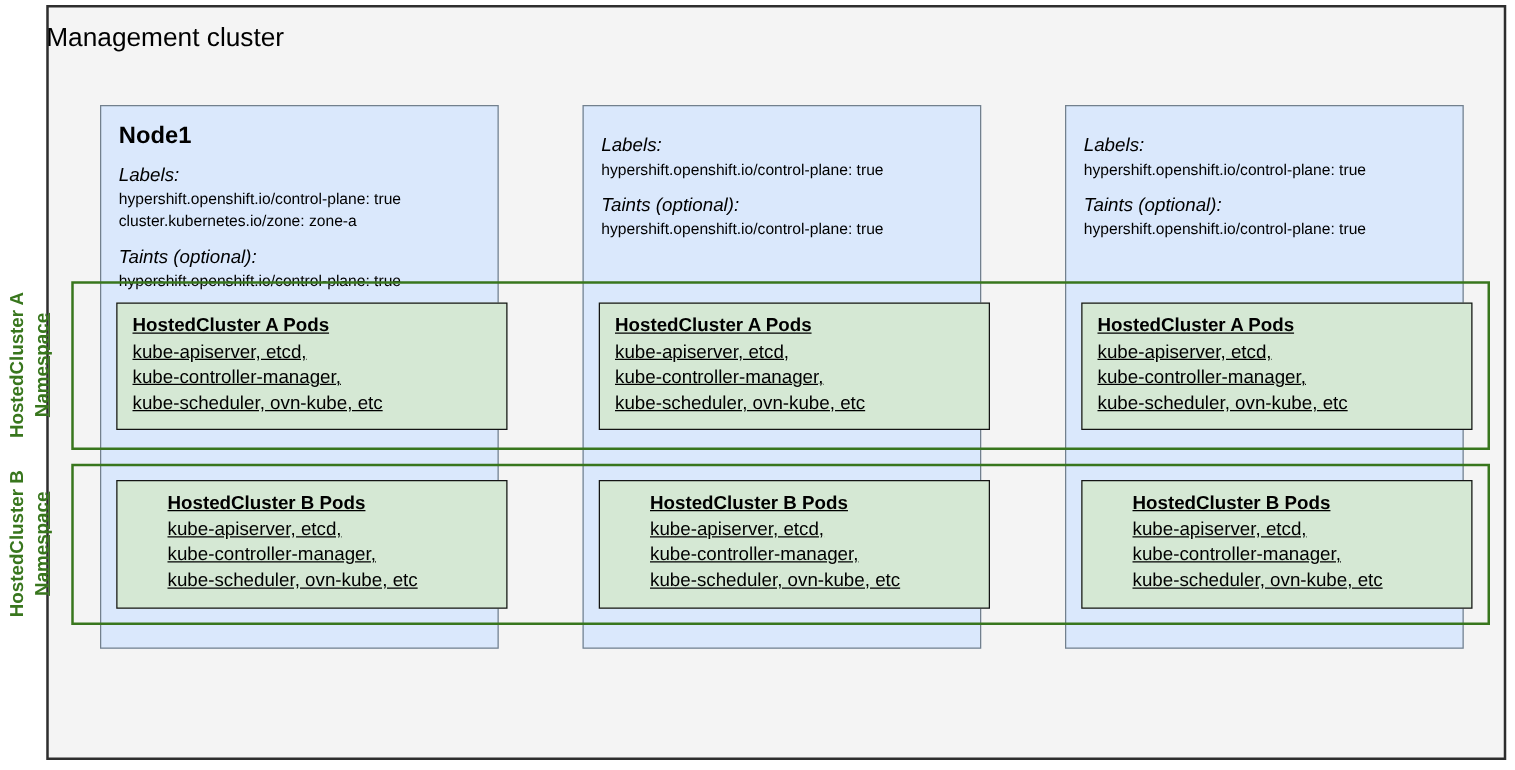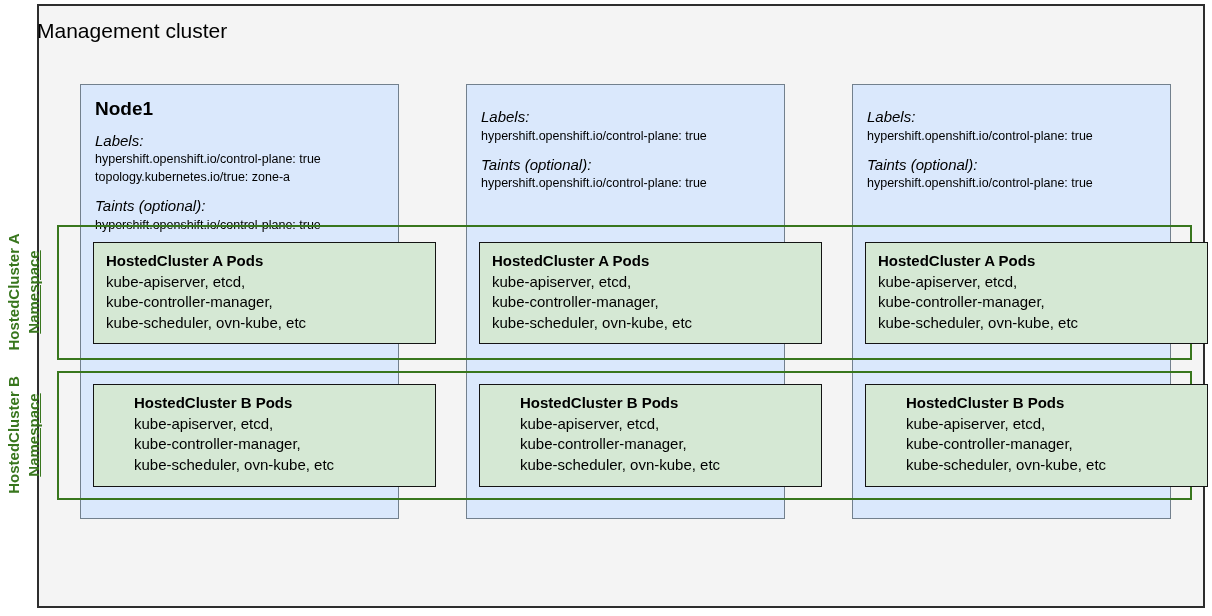--- a/index.html
+++ b/index.html
@@ -34,42 +34,42 @@
   .ns-label{
     position:absolute;width:136px;height:44px;left:-42px;
     transform:rotate(-90deg);transform-origin:center;
     text-align:center;color:#38761d;font-weight:bold;font-size:15px;line-height:1.35;
     z-index:3;
   }
   .ns-label-a{top:270px;}
   .ns-label-b{top:413px;}
   .ns-label .line2{text-decoration:underline;}
   .pod{
-    position:absolute;width:343px;
+    position:absolute;width:313px;
     background:#d5e8d4;border:1px solid #141414;box-sizing:border-box;
-    padding:8px 12px;font-size:15px;line-height:1.38;z-index:4;
+    padding:8px 12px;font-size:15px;line-height:1.38;z-index:4;text-decoration:underline;
   }
   .pod-a{top:242px;height:102px;}
   .pod-b{top:384px;height:103px;padding-left:40px;}
   .pod-col-1{left:93px;}  .pod-col-2{left:479px;}  .pod-col-3{left:865px;}
   .pod-title{font-weight:bold;}
 </style>
 </head>
 <body>
 
 <div class="canvas">
 
   <div class="mgmt-box"></div>
   <div class="mgmt-title">Management cluster</div>
 
   <div class="node node-1">
     <div class="node-title">Node1</div>
     <div class="meta-heading">Labels:</div>
     <div class="meta-line">hypershift.openshift.io/control-plane: true</div>
-    <div class="meta-line">topology.kubernetes.io/true: zone-a</div>
+    <div class="meta-line">cluster.kubernetes.io/zone: zone-a</div>
     <div class="meta-heading">Taints (optional):</div>
     <div class="meta-line">hypershift.openshift.io/control-plane: true</div>
   </div>
 
   <div class="node node-2">
     <div class="meta-heading">Labels:</div>
     <div class="meta-line">hypershift.openshift.io/control-plane: true</div>
     <div class="meta-heading">Taints (optional):</div>
     <div class="meta-line">hypershift.openshift.io/control-plane: true</div>
   </div>

